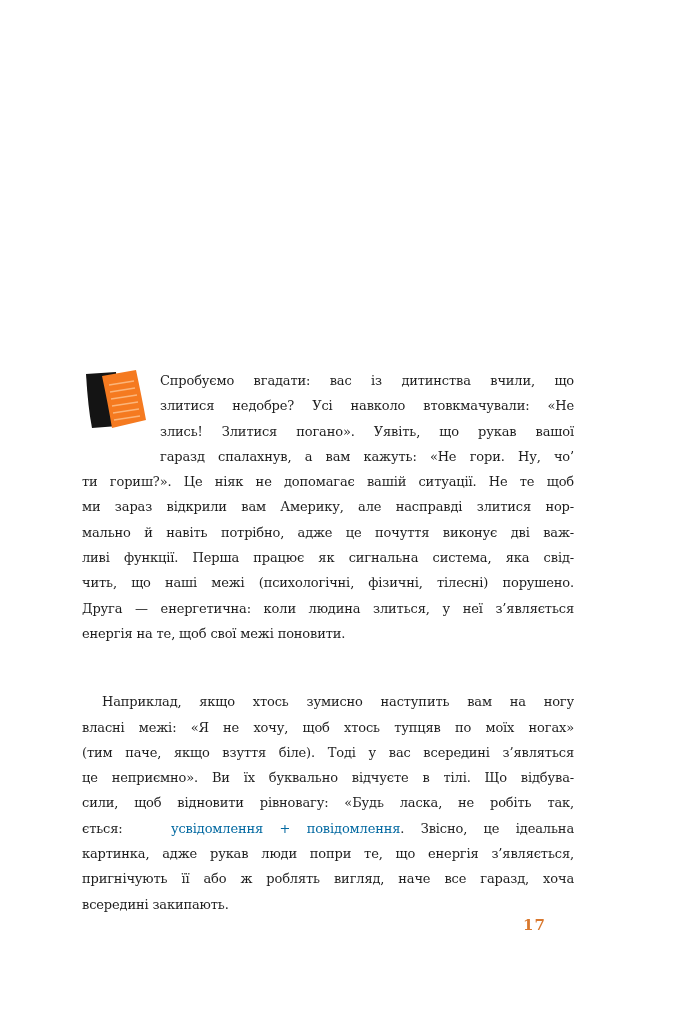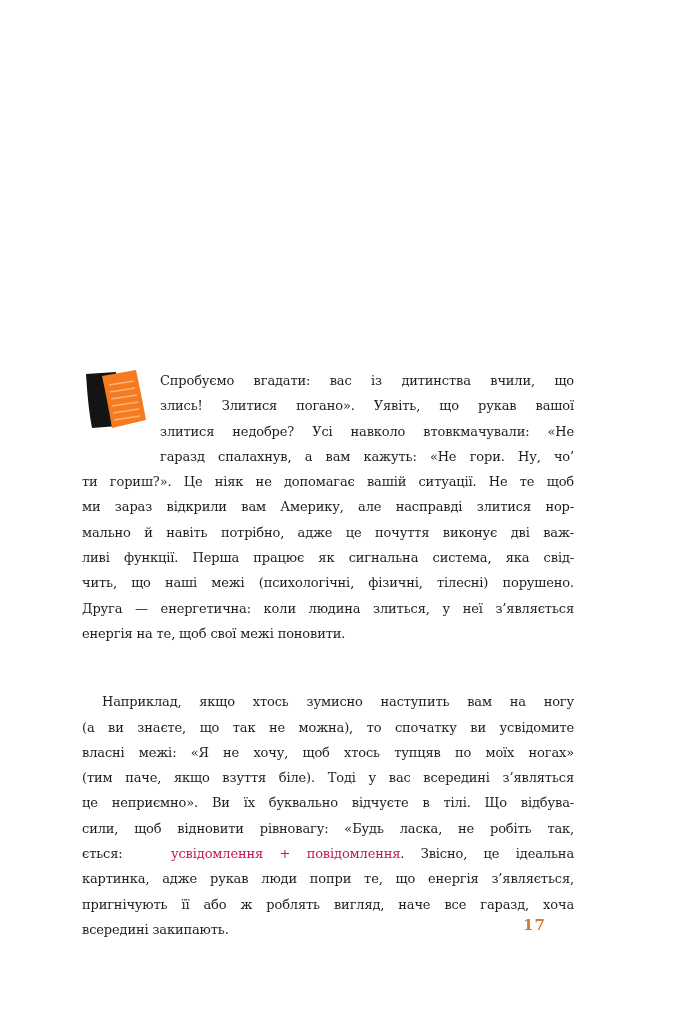--- a/index.html
+++ b/index.html
@@ -49,21 +49,21 @@
       margin-left: 78px;
     }
     .line.para-indent {
       padding-left: 20px;
       margin-top: 43px;
     }
     .line.last {
       text-align-last: left;
     }
     .highlight {
-      color: #be185d;
+      color: #0369a1;
       margin-left: 32px;
     }
     .page-number {
       position: absolute;
       left: 523px;
       top: 916px;
       font-family: "DejaVu Serif", "Liberation Serif", serif;
       font-size: 15px;
       font-weight: bold;
       color: #d9782e;
@@ -87,34 +87,33 @@
       <path d="M29 31 L55 27"></path>
       <path d="M30 38 L56 34"></path>
       <path d="M31 45 L57 41"></path>
       <path d="M32 52 L58 48"></path>
     </g>
   </svg>
 
   <div class="text-block">
     <div>
       <span class="line indent-icon">Спробуємо вгадати: вас із дитинства вчили, що</span>
+      <span class="line indent-icon">злитися недобре? Усі навколо втовкмачували: «Не</span>
       <span class="line indent-icon">злись! Злитися погано». Уявіть, що рукав вашої</span>
-      <span class="line indent-icon">злитися недобре? Усі навколо втовкмачували: «Не</span>
       <span class="line indent-icon">гаразд спалахнув, а вам кажуть: «Не гори. Ну, чо’</span>
       <span class="line">ти гориш?». Це ніяк не допомагає вашій ситуації. Не те щоб</span>
       <span class="line">ми зараз відкрили вам Америку, але насправді злитися нор-</span>
       <span class="line">мально й навіть потрібно, адже це почуття виконує дві важ-</span>
       <span class="line">ливі функції. Перша працює як сигнальна система, яка свід-</span>
       <span class="line">чить, що наші межі (психологічні, фізичні, тілесні) порушено.</span>
       <span class="line">Друга — енергетична: коли людина злиться, у неї з’являється</span>
       <span class="line last">енергія на те, щоб свої межі поновити.</span>
     </div>
     <div>
       <span class="line para-indent">Наприклад, якщо хтось зумисно наступить вам на ногу</span>
-      <span class="line">(а ви знаєте, що так не можна), то спочатку ви усвідомите</span>
       <span class="line">власні межі: «Я не хочу, щоб хтось тупцяв по моїх ногах»</span>
       <span class="line">(тим паче, якщо взуття біле). Тоді у вас всередині з’являться</span>
       <span class="line">це неприємно». Ви їх буквально відчуєте в тілі. Що відбува-</span>
       <span class="line">сили, щоб відновити рівновагу: «Будь ласка, не робіть так,</span>
       <span class="line"><span>ється: </span><span class="highlight">усвідомлення + повідомлення</span><span>. Звісно, це ідеальна</span></span>
       <span class="line">картинка, адже рукав люди попри те, що енергія з’являється,</span>
       <span class="line">пригнічують її або ж роблять вигляд, наче все гаразд, хоча</span>
       <span class="line last">всередині закипають.</span>
     </div>
   </div>

